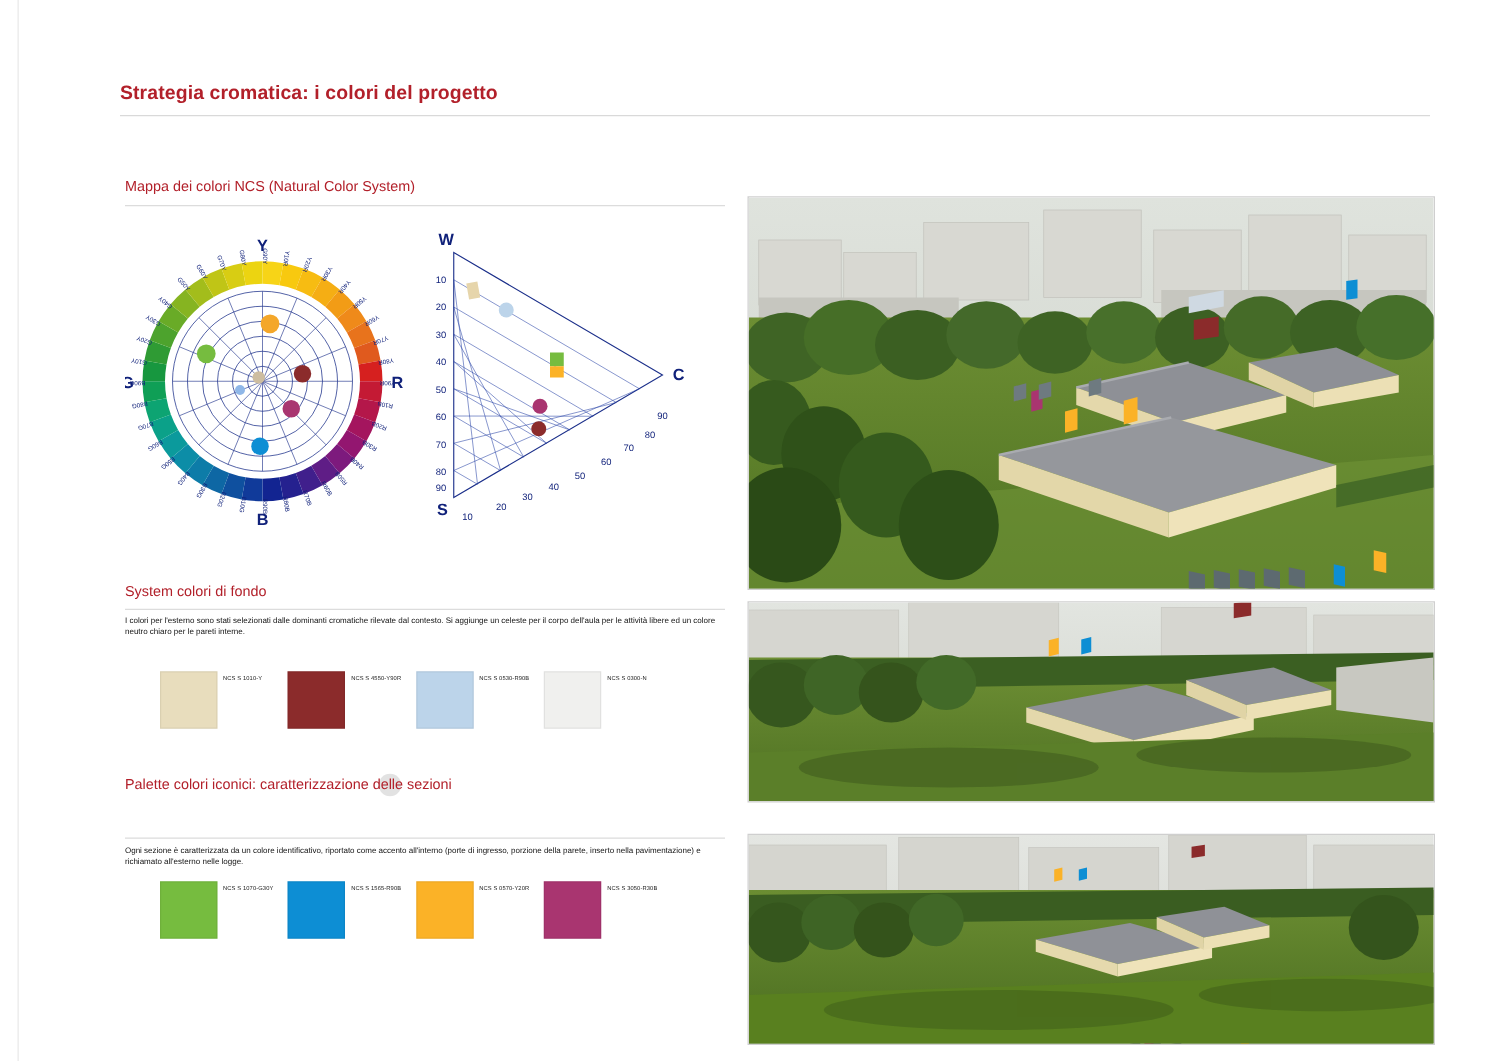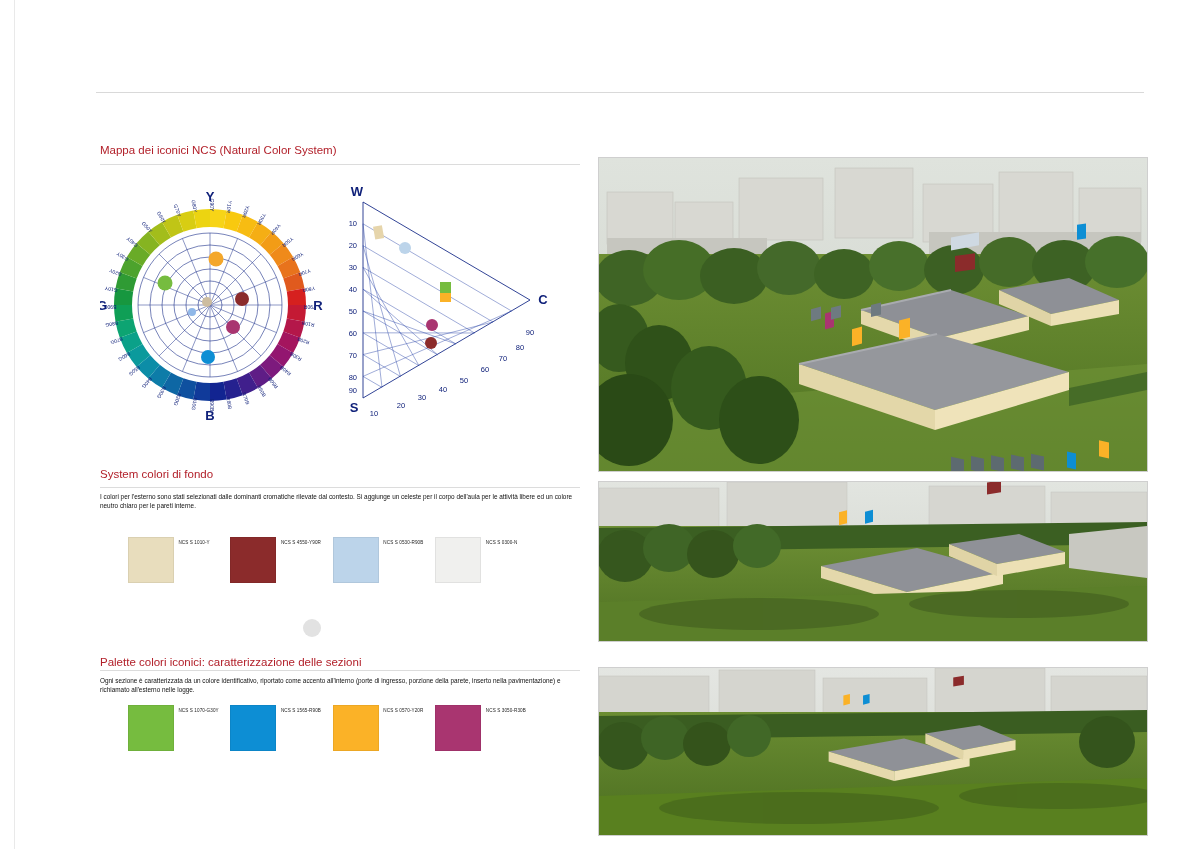--- a/index.html
+++ b/index.html
@@ -62,23 +62,24 @@
     background:#e2e2e2;
   }
 </style>
 </head>
 <body>
 
 <div class="page">
 
   <div class="left-strip"></div>
 
+  <div class="page-title">Strategia cromatica: i colori del progetto</div>
   <div class="title-rule"></div>
 
-  <div class="section-label" style="left:100px;top:144px;">Mappa dei iconici NCS (Natural Color System)</div>
+  <div class="section-label" style="left:100px;top:144px;">Mappa dei colori NCS (Natural Color System)</div>
   <div class="section-rule" style="left:100px;top:164px;width:480px;"></div>
 
   <div class="ncs-circle-wrap">
     <svg width="250" height="240" viewBox="0 0 250 240" xmlns="http://www.w3.org/2000/svg">
       <g transform="translate(110,120)">
 
         <g>
 
           <path d="M0,-96 A96,96 0 0 1 96,0 L78,0 A78,78 0 0 0 0,-78 Z" fill="#ffffff"></path>
         </g>
@@ -363,21 +364,21 @@
       </div>
       <div>
         <div class="swatch" style="background:#f0f0ee;margin-right:0;"></div>
         <div class="swatch-code" style="margin-right:0;">NCS S 0300-N</div>
       </div>
     </div>
   </div>
 
   <div class="gray-dot" style="left:303px;top:619px;"></div>
 
-  <div class="section-label" style="left:100px;top:656px;">Palette colori iconici: caratterizzazione delle sezioni</div>
+  <div class="section-label" style="left:100px;top:622px;">Palette colori iconici: caratterizzazione delle sezioni</div>
   <div class="section-rule" style="left:100px;top:670px;width:480px;"></div>
   <div class="body-text" style="left:100px;top:676px;">Ogni sezione è caratterizzata da un colore identificativo, riportato come accento all'interno (porte di ingresso, porzione della parete, inserto nella pavimentazione) e richiamato all'esterno nelle logge.</div>
 
   <div class="swatch-row" style="left:128px;top:705px;">
     <div style="display:flex;gap:8px;">
       <div>
         <div class="swatch" style="background:#76bc3f;margin-right:0;"></div>
         <div class="swatch-code" style="margin-right:0;">NCS S 1070-G30Y</div>
       </div>
       <div>

